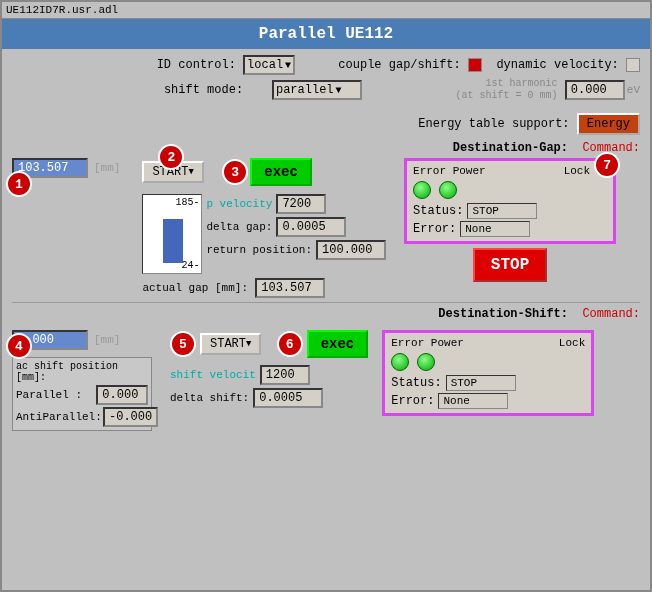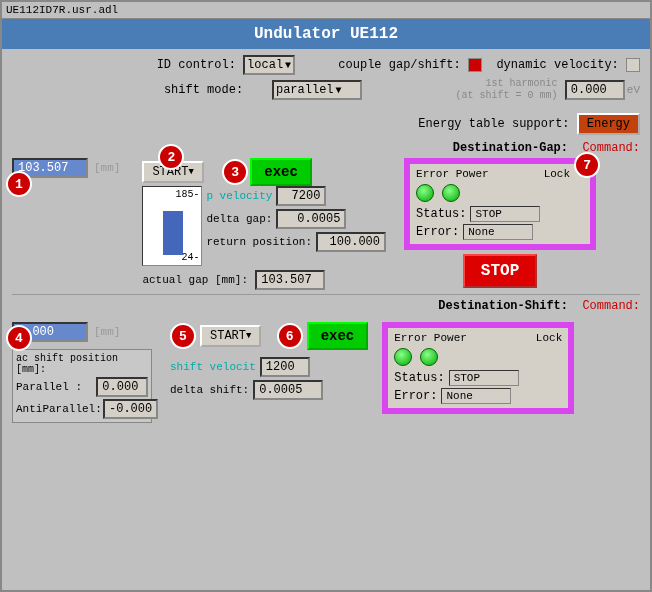--- a/index.html
+++ b/index.html
@@ -130,24 +130,24 @@
       background: #dd0000;
       border: 2px outset #ff4444;
       padding: 6px 16px;
       cursor: pointer;
       font-family: 'Courier New', Courier, monospace;
       font-size: 16px;
       font-weight: bold;
       color: #fff;
     }
     .error-panel {
-      border: 6px solid #d946ef;
+      border: 3px solid #d946ef;
       background: #d4d0c8;
       padding: 4px 6px;
-      width: 192px;
+      width: 212px;
     }
     .led-green {
       width: 18px; height: 18px;
       background: radial-gradient(circle at 40% 35%, #88ff88, #00aa00);
       border-radius: 50%;
       border: 1px solid #006600;
       display: inline-block;
       margin-right: 8px;
     }
     .led-green2 {
@@ -229,21 +229,21 @@
 </head>
 <body>
 
 <div class="window">
 
   <div class="title-bar">
     <span>UE112ID7R.usr.adl</span>
   </div>
 
   <div class="header">
-    <span>Undulator UE112</span>
+    <span>Parallel UE112</span>
   </div>
 
   <div class="content">
 
     <div class="row" style="margin-bottom:3px;">
       <span class="label">ID control:</span>
       &nbsp;
       <div class="select-control">
         <span>local</span>
         <span class="select-arrow">▼</span>
@@ -310,21 +310,21 @@
               <span>START</span>
               <span style="font-size:9px;">▼</span>
             </button>
             &nbsp;&nbsp;
             
             <div class="circle-badge badge-red" style="position:relative;z-index:10;">
               <span>3</span>
             </div>
             <button class="exec-btn">exec</button>
           </div>
-          <div style="display:flex;margin-top:0;text-align:right;">
+          <div style="display:flex;margin-top:8px;">
             <div class="chart-area">
               <span class="chart-label" style="top:2px;">185-</span>
               <span class="chart-label" style="bottom:2px;">24-</span>
               <div class="chart-bar" style="height:44px;"></div>
             </div>
             <div style="margin-left:4px;display:flex;flex-direction:column;gap:3px;">
               <div style="display:flex;align-items:center;gap:4px;">
                 <span class="label label-cyan" style="font-size:11px;">p velocity</span>
                 <div class="value-field" style="width:50px;">7200</div>
               </div>

